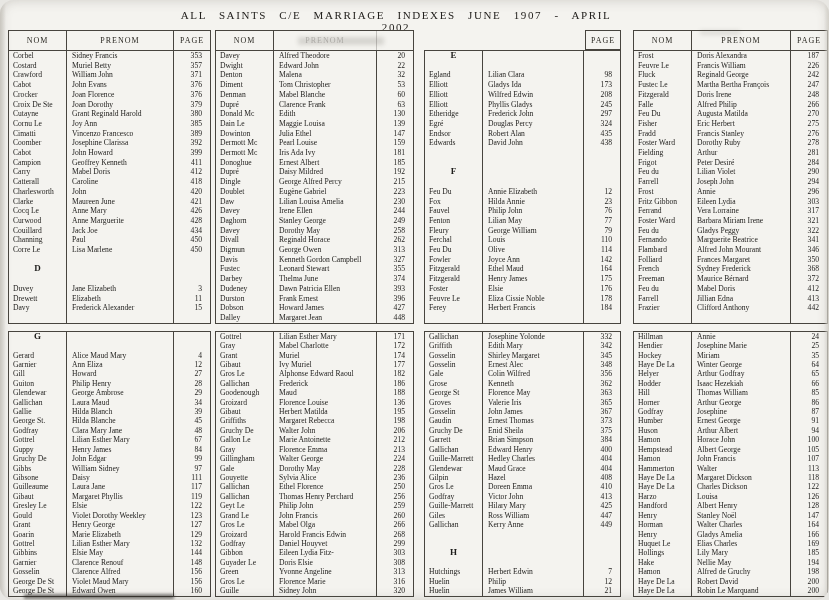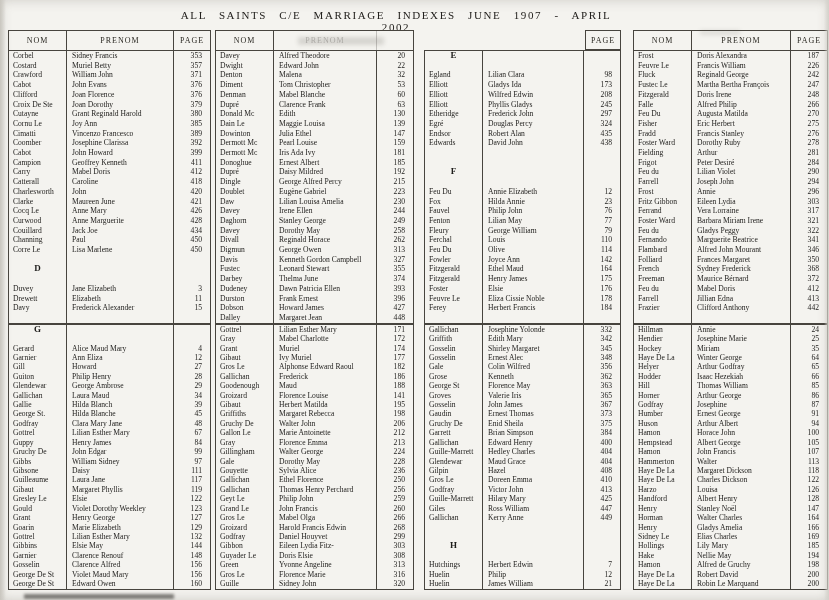--- a/index.html
+++ b/index.html
@@ -1,26 +1,26 @@
 <!DOCTYPE html>
 <html style="--paper: #f4f3ef; --ink: #1d1c1a; --border: #47443e; --faded-ink: #8a867e;"><head>
 <meta charset="utf-8">
 <style>
   :root{
     --paper:#f4f3ef; --ink:#1d1c1a; --border:#47443e; --faded-ink:#8a867e;
   }
   html,body{margin:0;padding:0;background:#e8e7e3;}
   .page{position:relative;width:829px;height:600px;background:var(--paper);overflow:hidden;
         font-family:"Liberation Serif","DejaVu Serif",serif;color:var(--ink);
-        box-shadow:inset 0 0 12px rgba(90,85,75,.25);}
+        box-shadow:inset 0 0 12px rgba(90,85,75,.25);border-radius:14px;}
   .title{position:absolute;top:9px;left:178px;width:436px;text-align:center;font-size:11px;
          letter-spacing:1.6px;word-spacing:8px;color:#23211e;}
   .wrap{position:absolute;top:30px;left:8px;}
   .block{display:flex;align-items:flex-start;}
-  .b1{}
+  .b1{margin-bottom:7px;}
   .g0{width:203px;margin-right:4px}
   .g1{width:199px;margin-right:10px}
   .g2{width:197px;margin-right:12px}
   .g3{width:195px}
   .hdr{display:flex;height:20px;border:1px solid var(--border);border-bottom:none;box-sizing:border-box}
   .hdr.ghost{border:none}
   .hc{display:flex;align-items:center;justify-content:center;font-size:8px;letter-spacing:1px;
       box-sizing:border-box;height:100%;color:#2a2822}
   .nomc{width:58px;border-right:1px solid var(--border)}
   .prc{flex:1;border-right:1px solid var(--border)}
@@ -77,21 +77,21 @@
               <div class="c nom">Crawford</div>
               <div class="c prn">William John</div>
               <div class="c pg">371</div>
             </div>
             <div class="row">
               <div class="c nom">Cabot</div>
               <div class="c prn">John Evans</div>
               <div class="c pg">376</div>
             </div>
             <div class="row">
-              <div class="c nom">Clifford</div>
+              <div class="c nom">Crocker</div>
               <div class="c prn">Joan Florence</div>
               <div class="c pg">376</div>
             </div>
             <div class="row">
               <div class="c nom">Croix De Ste</div>
               <div class="c prn">Joan Dorothy</div>
               <div class="c pg">379</div>
             </div>
             <div class="row">
               <div class="c nom">Cutayne</div>
@@ -831,21 +831,21 @@
               <div class="c pg">186</div>
             </div>
             <div class="row">
               <div class="c nom">Goodenough</div>
               <div class="c prn">Maud</div>
               <div class="c pg">188</div>
             </div>
             <div class="row">
               <div class="c nom">Groizard</div>
               <div class="c prn">Florence Louise</div>
-              <div class="c pg">141</div>
+              <div class="c pg">136</div>
             </div>
             <div class="row">
               <div class="c nom">Gibaut</div>
               <div class="c prn">Herbert Matilda</div>
               <div class="c pg">195</div>
             </div>
             <div class="row">
               <div class="c nom">Griffiths</div>
               <div class="c prn">Margaret Rebecca</div>
               <div class="c pg">198</div>
@@ -1192,21 +1192,21 @@
               <div class="c nom">Horman</div>
               <div class="c prn">Walter Charles</div>
               <div class="c pg">164</div>
             </div>
             <div class="row">
               <div class="c nom">Henry</div>
               <div class="c prn">Gladys Amelia</div>
               <div class="c pg">166</div>
             </div>
             <div class="row">
-              <div class="c nom">Sidney Le</div>
+              <div class="c nom">Huquet Le</div>
               <div class="c prn">Elias Charles</div>
               <div class="c pg">169</div>
             </div>
             <div class="row">
               <div class="c nom">Hollings</div>
               <div class="c prn">Lily Mary</div>
               <div class="c pg">185</div>
             </div>
             <div class="row">
               <div class="c nom">Hake</div>

